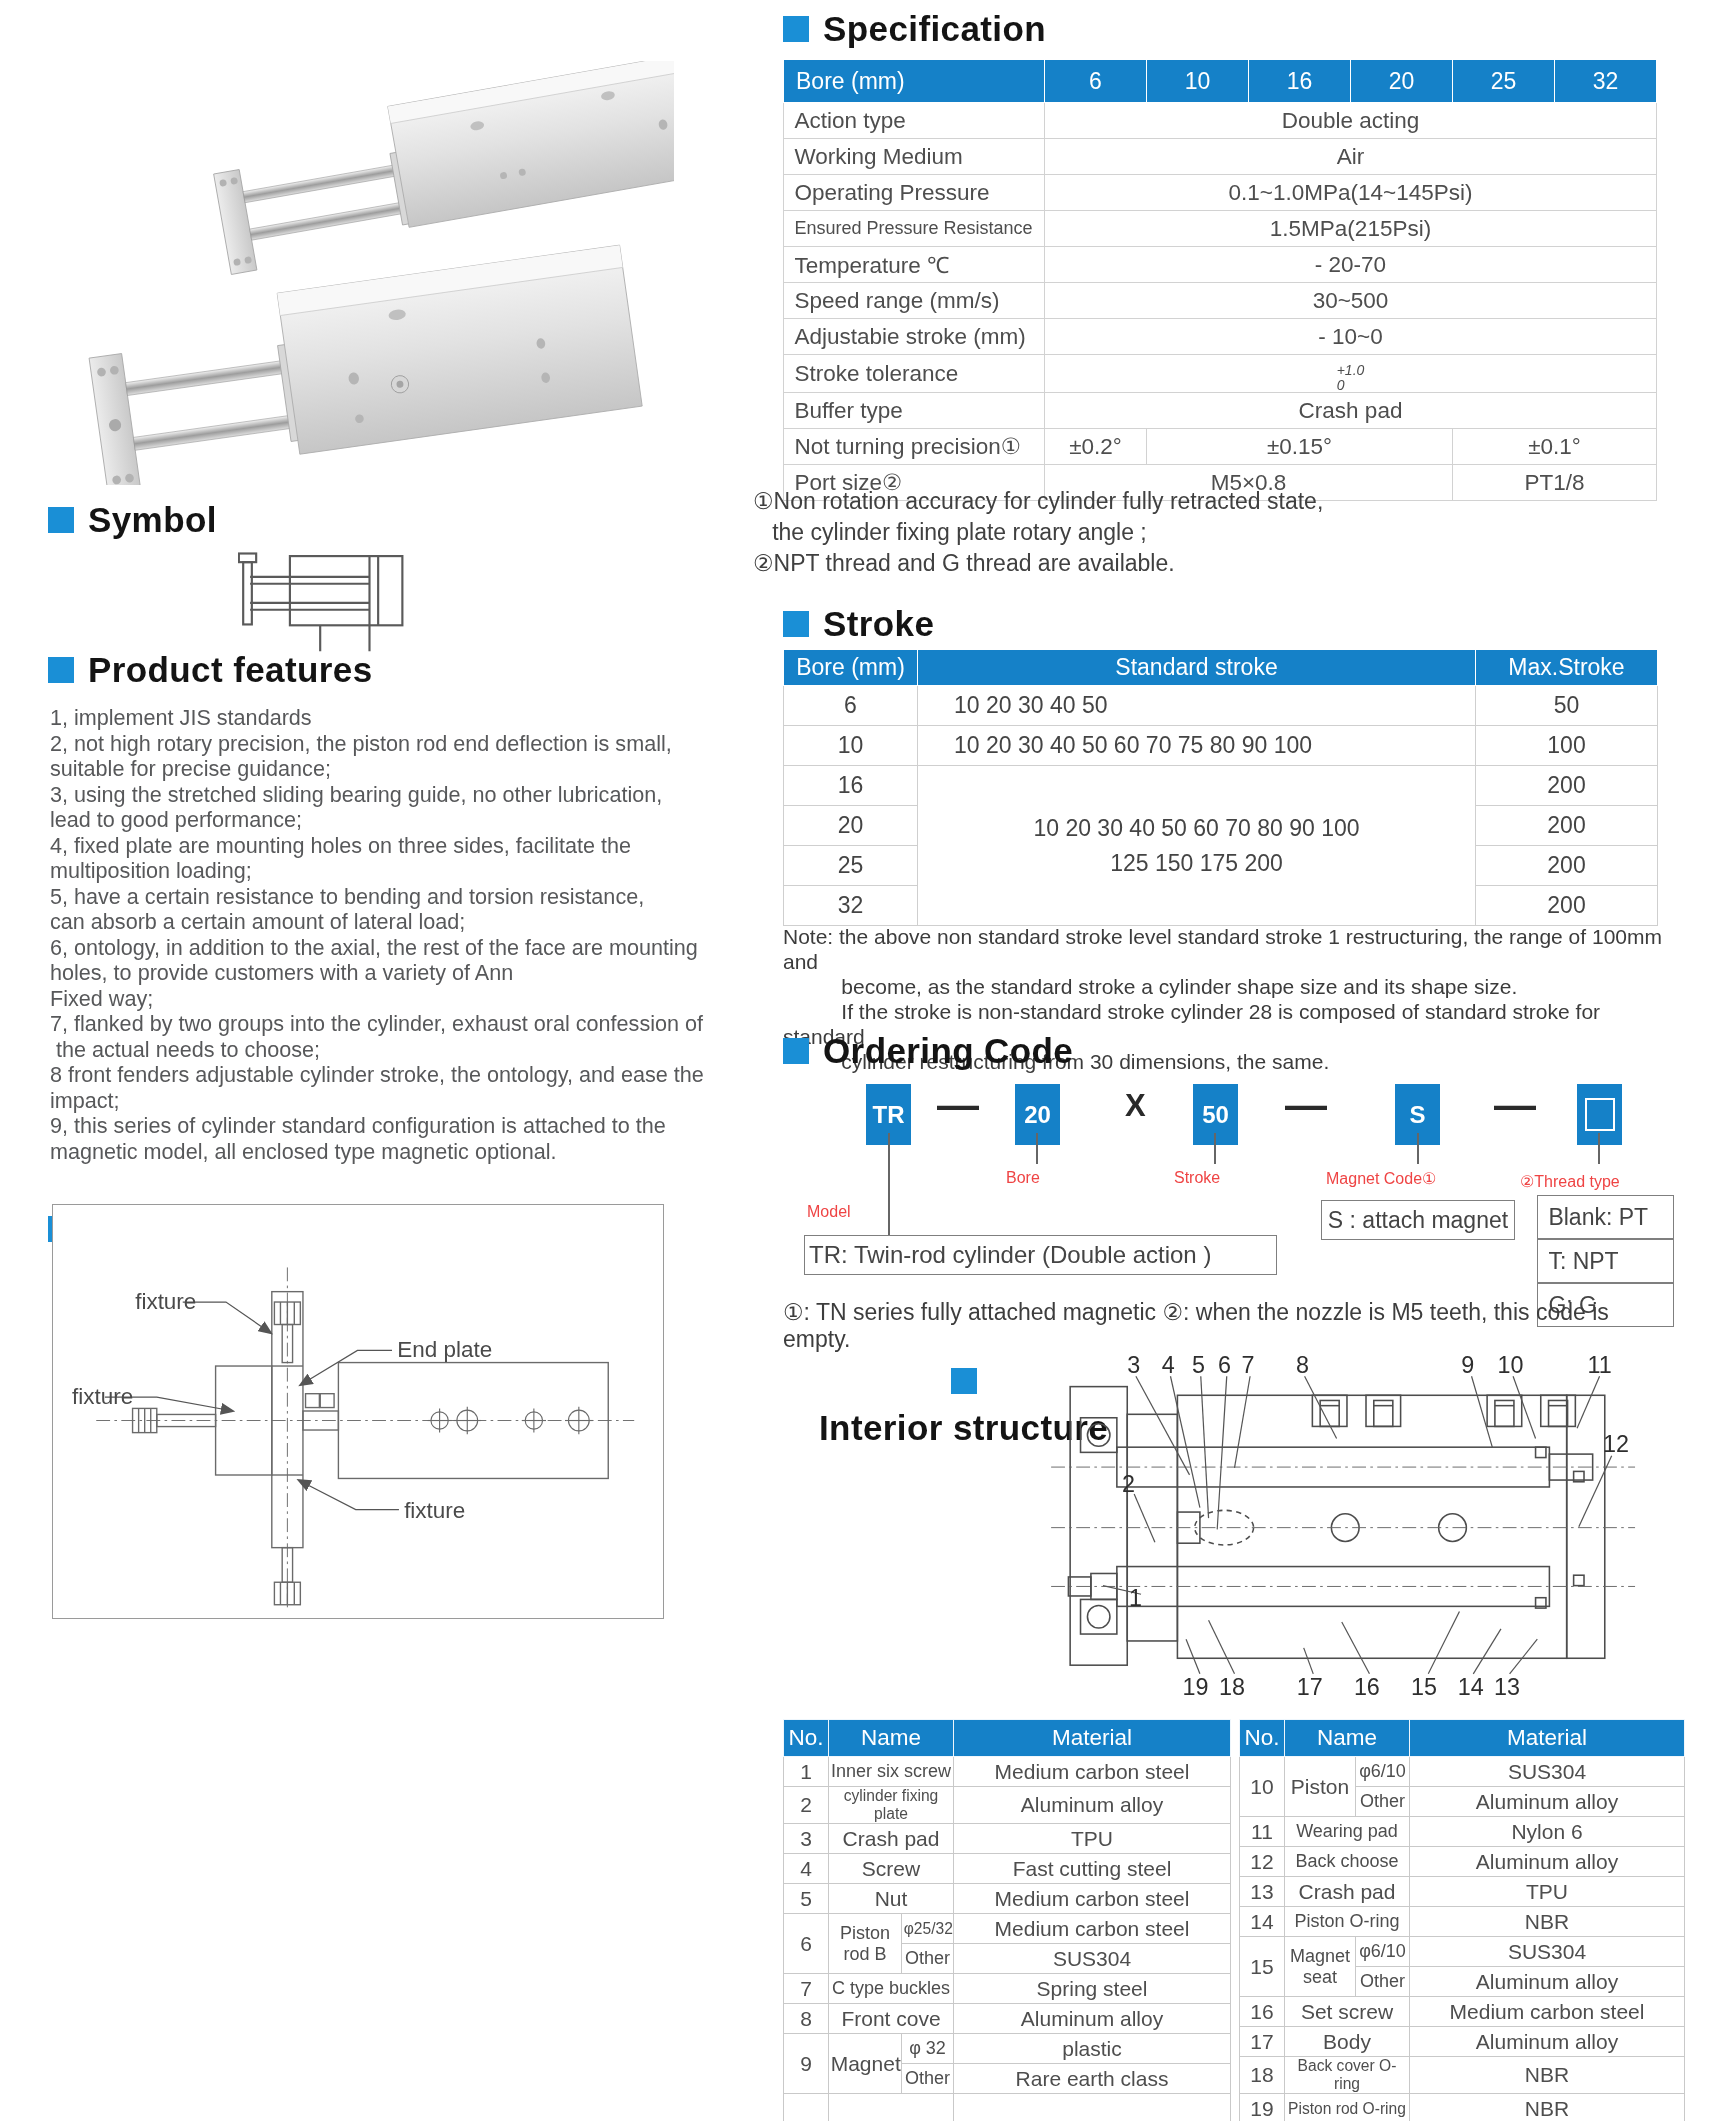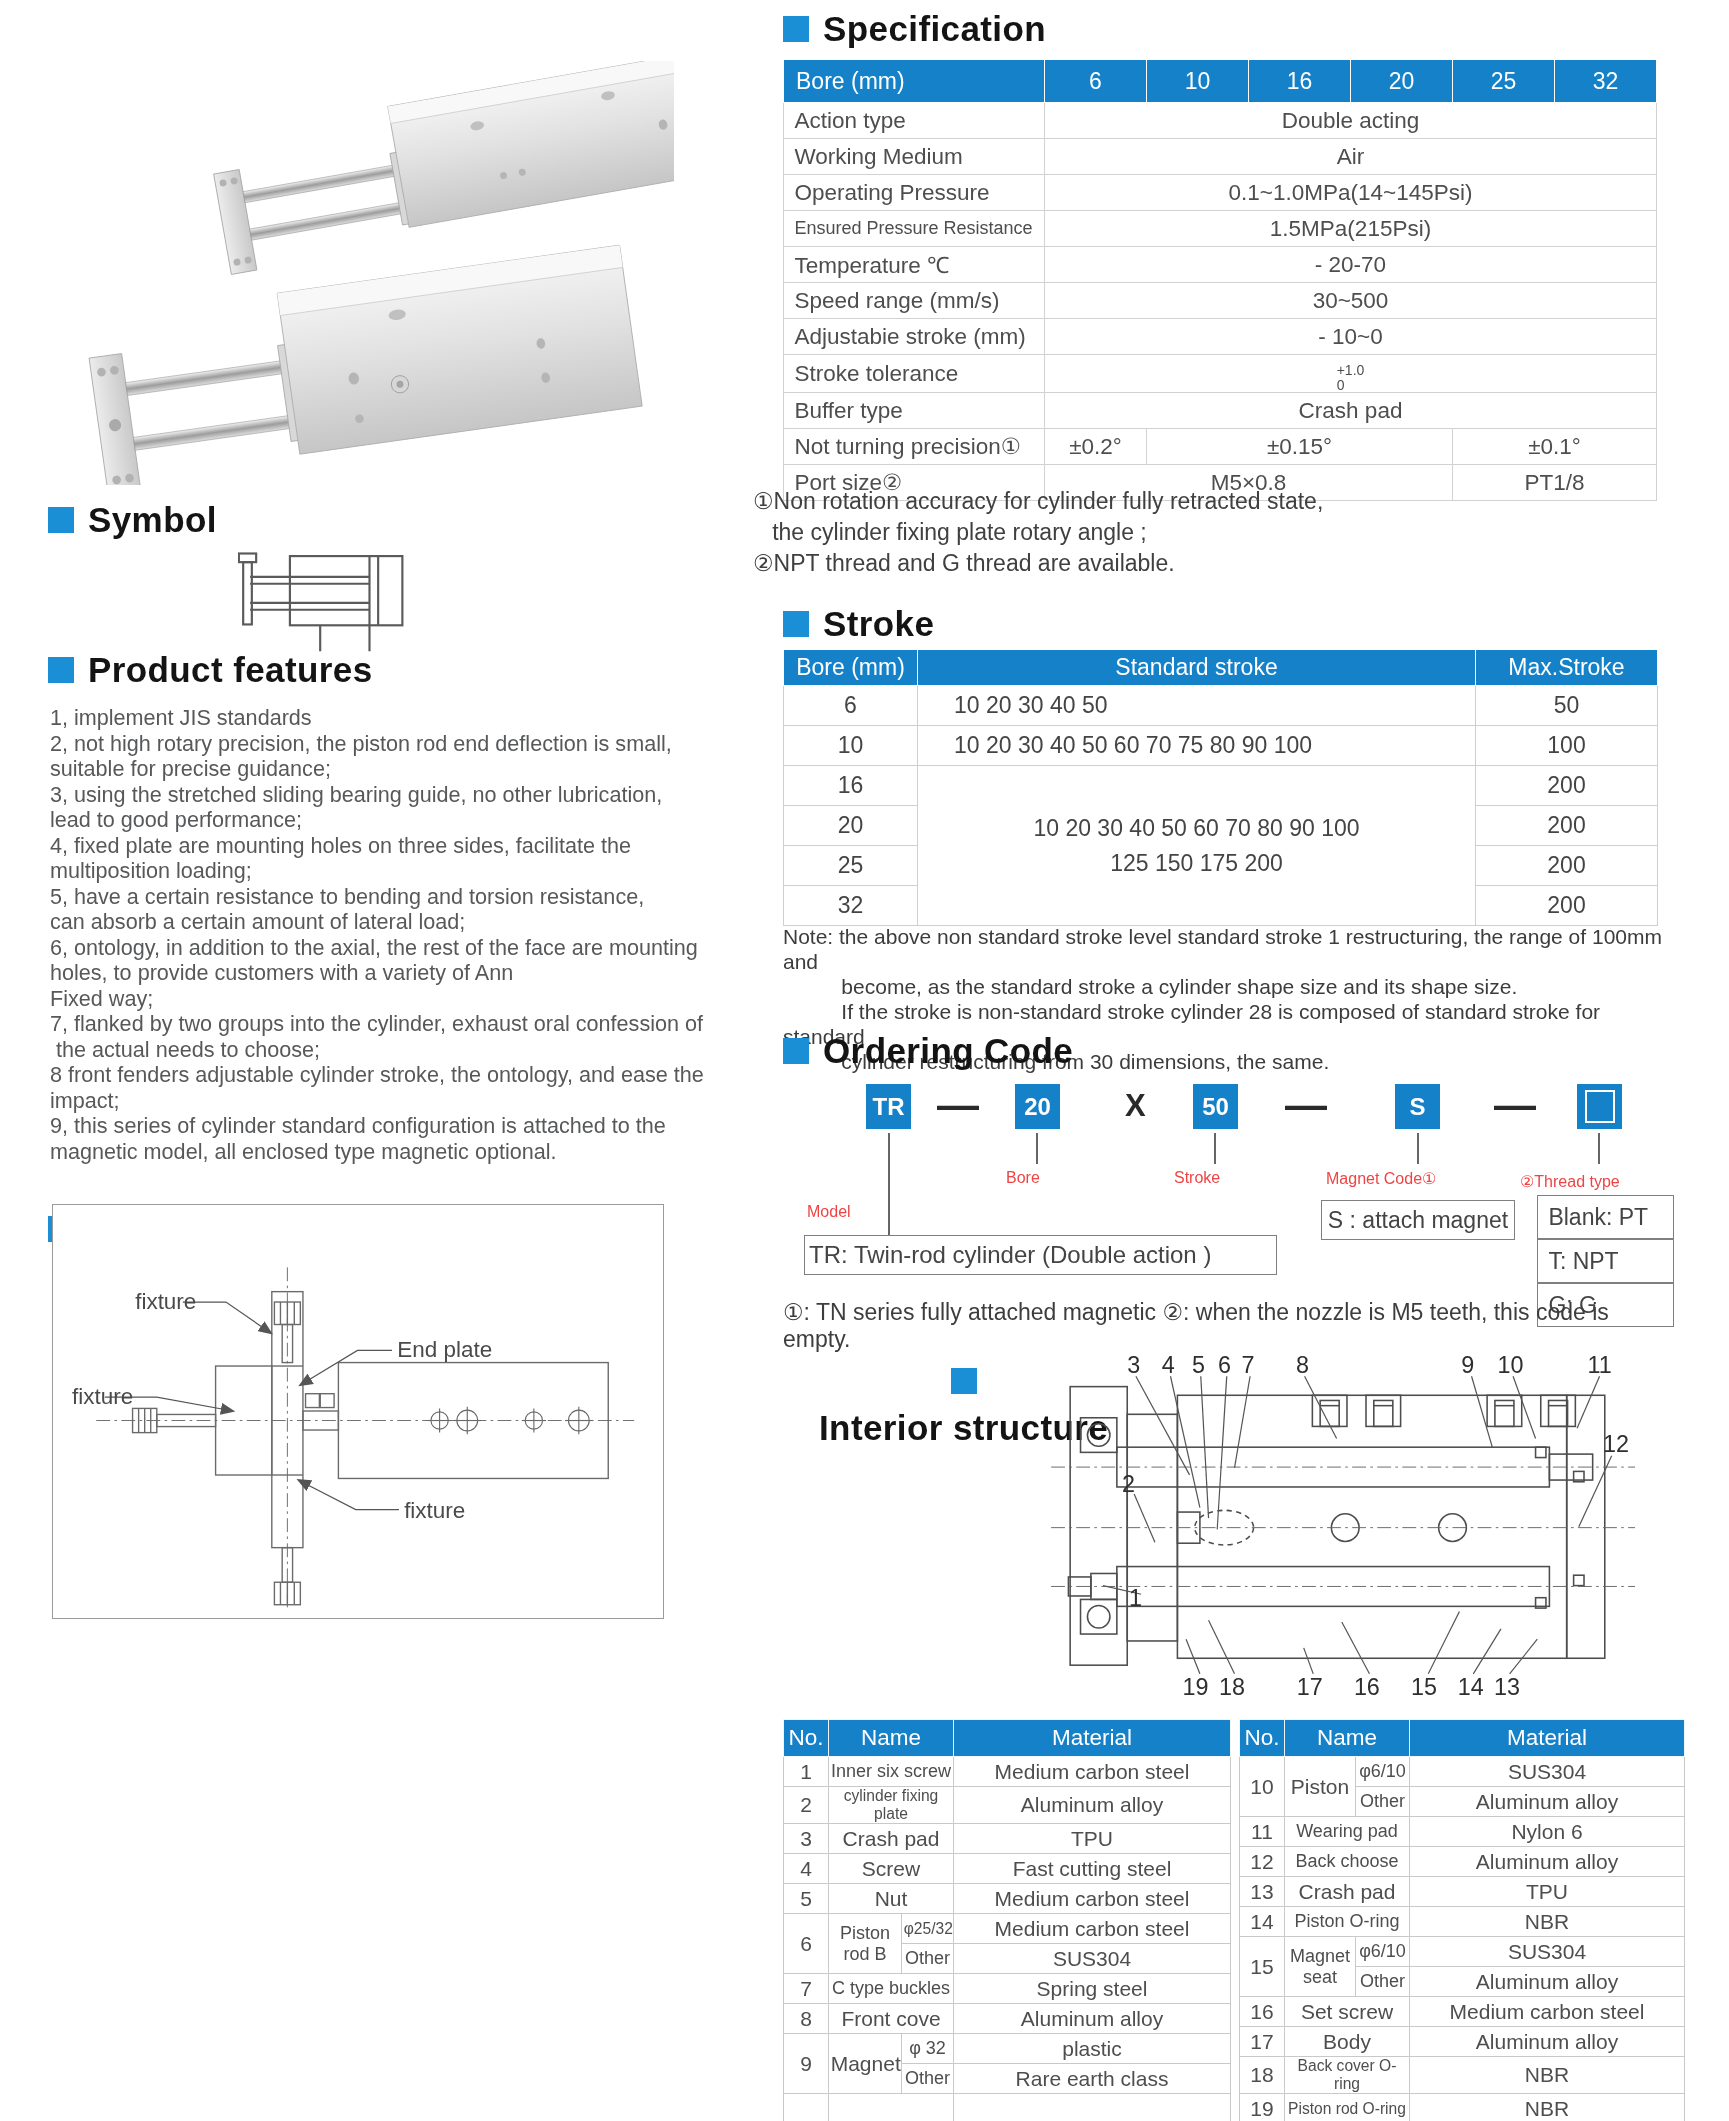--- a/index.html
+++ b/index.html
@@ -17,32 +17,32 @@
 
   
   table { border-collapse:collapse; table-layout:fixed; }
   .spec-table { position:absolute; left:783px; top:59px; width:873px; font-size:22.5px; color:#4e4e4e; }
   .spec-table th, .spec-table td { border:0.9px solid #d2d2d2; height:35px; padding:0; text-align:center; font-weight:normal; overflow:hidden; }
   .spec-table thead th { background:#1581c8; color:#fff; border:1.7px solid #fff; height:42px; font-size:23px; }
   .spec-table thead th.lbl { text-align:left; padding-left:12px; }
   .spec-table td.lbl { text-align:left; padding-left:10.4px; font-size:22.5px; }
   .spec-table td.lbl.condensed { font-size:18px; }
   .tol { display:inline-flex; flex-direction:column; line-height:1.05; font-size:14px; color:#4e4e4e; }
-  .tol span { display:block; text-align:left; }
+  .tol span { display:block; text-align:left;font-style:italic; }
 
   
   .stroke-table { position:absolute; left:783px; top:649px; width:873px; font-size:23px; color:#444; }
   .stroke-table th, .stroke-table td { border:0.9px solid #cfcfcf; height:39px; padding:0; text-align:center; font-weight:normal; }
   .stroke-table thead th { background:#1581c8; color:#fff; border:1.7px solid #fff; height:35px; }
   .stroke-table td.stk { text-align:left; padding-left:36px; }
   .std-merged { text-align:left; padding-left:36px; line-height:1.5; }
 
   
   .order-wrap { position:absolute; left:783px; top:1072px; width:899px; height:285px; }
-  .code-box { position:absolute; width:45px; height:45px; background:#1581c8; color:#fff;
+  .code-box { position:absolute; width:45px; height:61px; background:#1581c8; color:#fff;
               display:flex; align-items:center; justify-content:center; font-size:24px; font-weight:bold; }
   .code-box .inner-square { width:26px; height:29px; border:2.6px solid #fff; }
   .sep { position:absolute; font-weight:bold; color:#2a2a2a; }
   .vline { position:absolute; width:1.7px; background:#666; }
   .ord-label { position:absolute; font-size:16px; color:#ef4444; }
   .ord-box { position:absolute; border:1.7px solid #7f7f7f; background:#fff; display:flex; align-items:center; font-size:23px; color:#444; }
   .thread-table { position:absolute; left:754px; top:123px; width:137px; }
   .thread-table div { border:1.7px solid #7f7f7f; border-top-width:0.9px; height:42px; display:flex; align-items:center; padding-left:10.4px; font-size:23px; color:#444; background:#fff; }
   .thread-table div:first-child { border-top-width:1.7px; }
 

